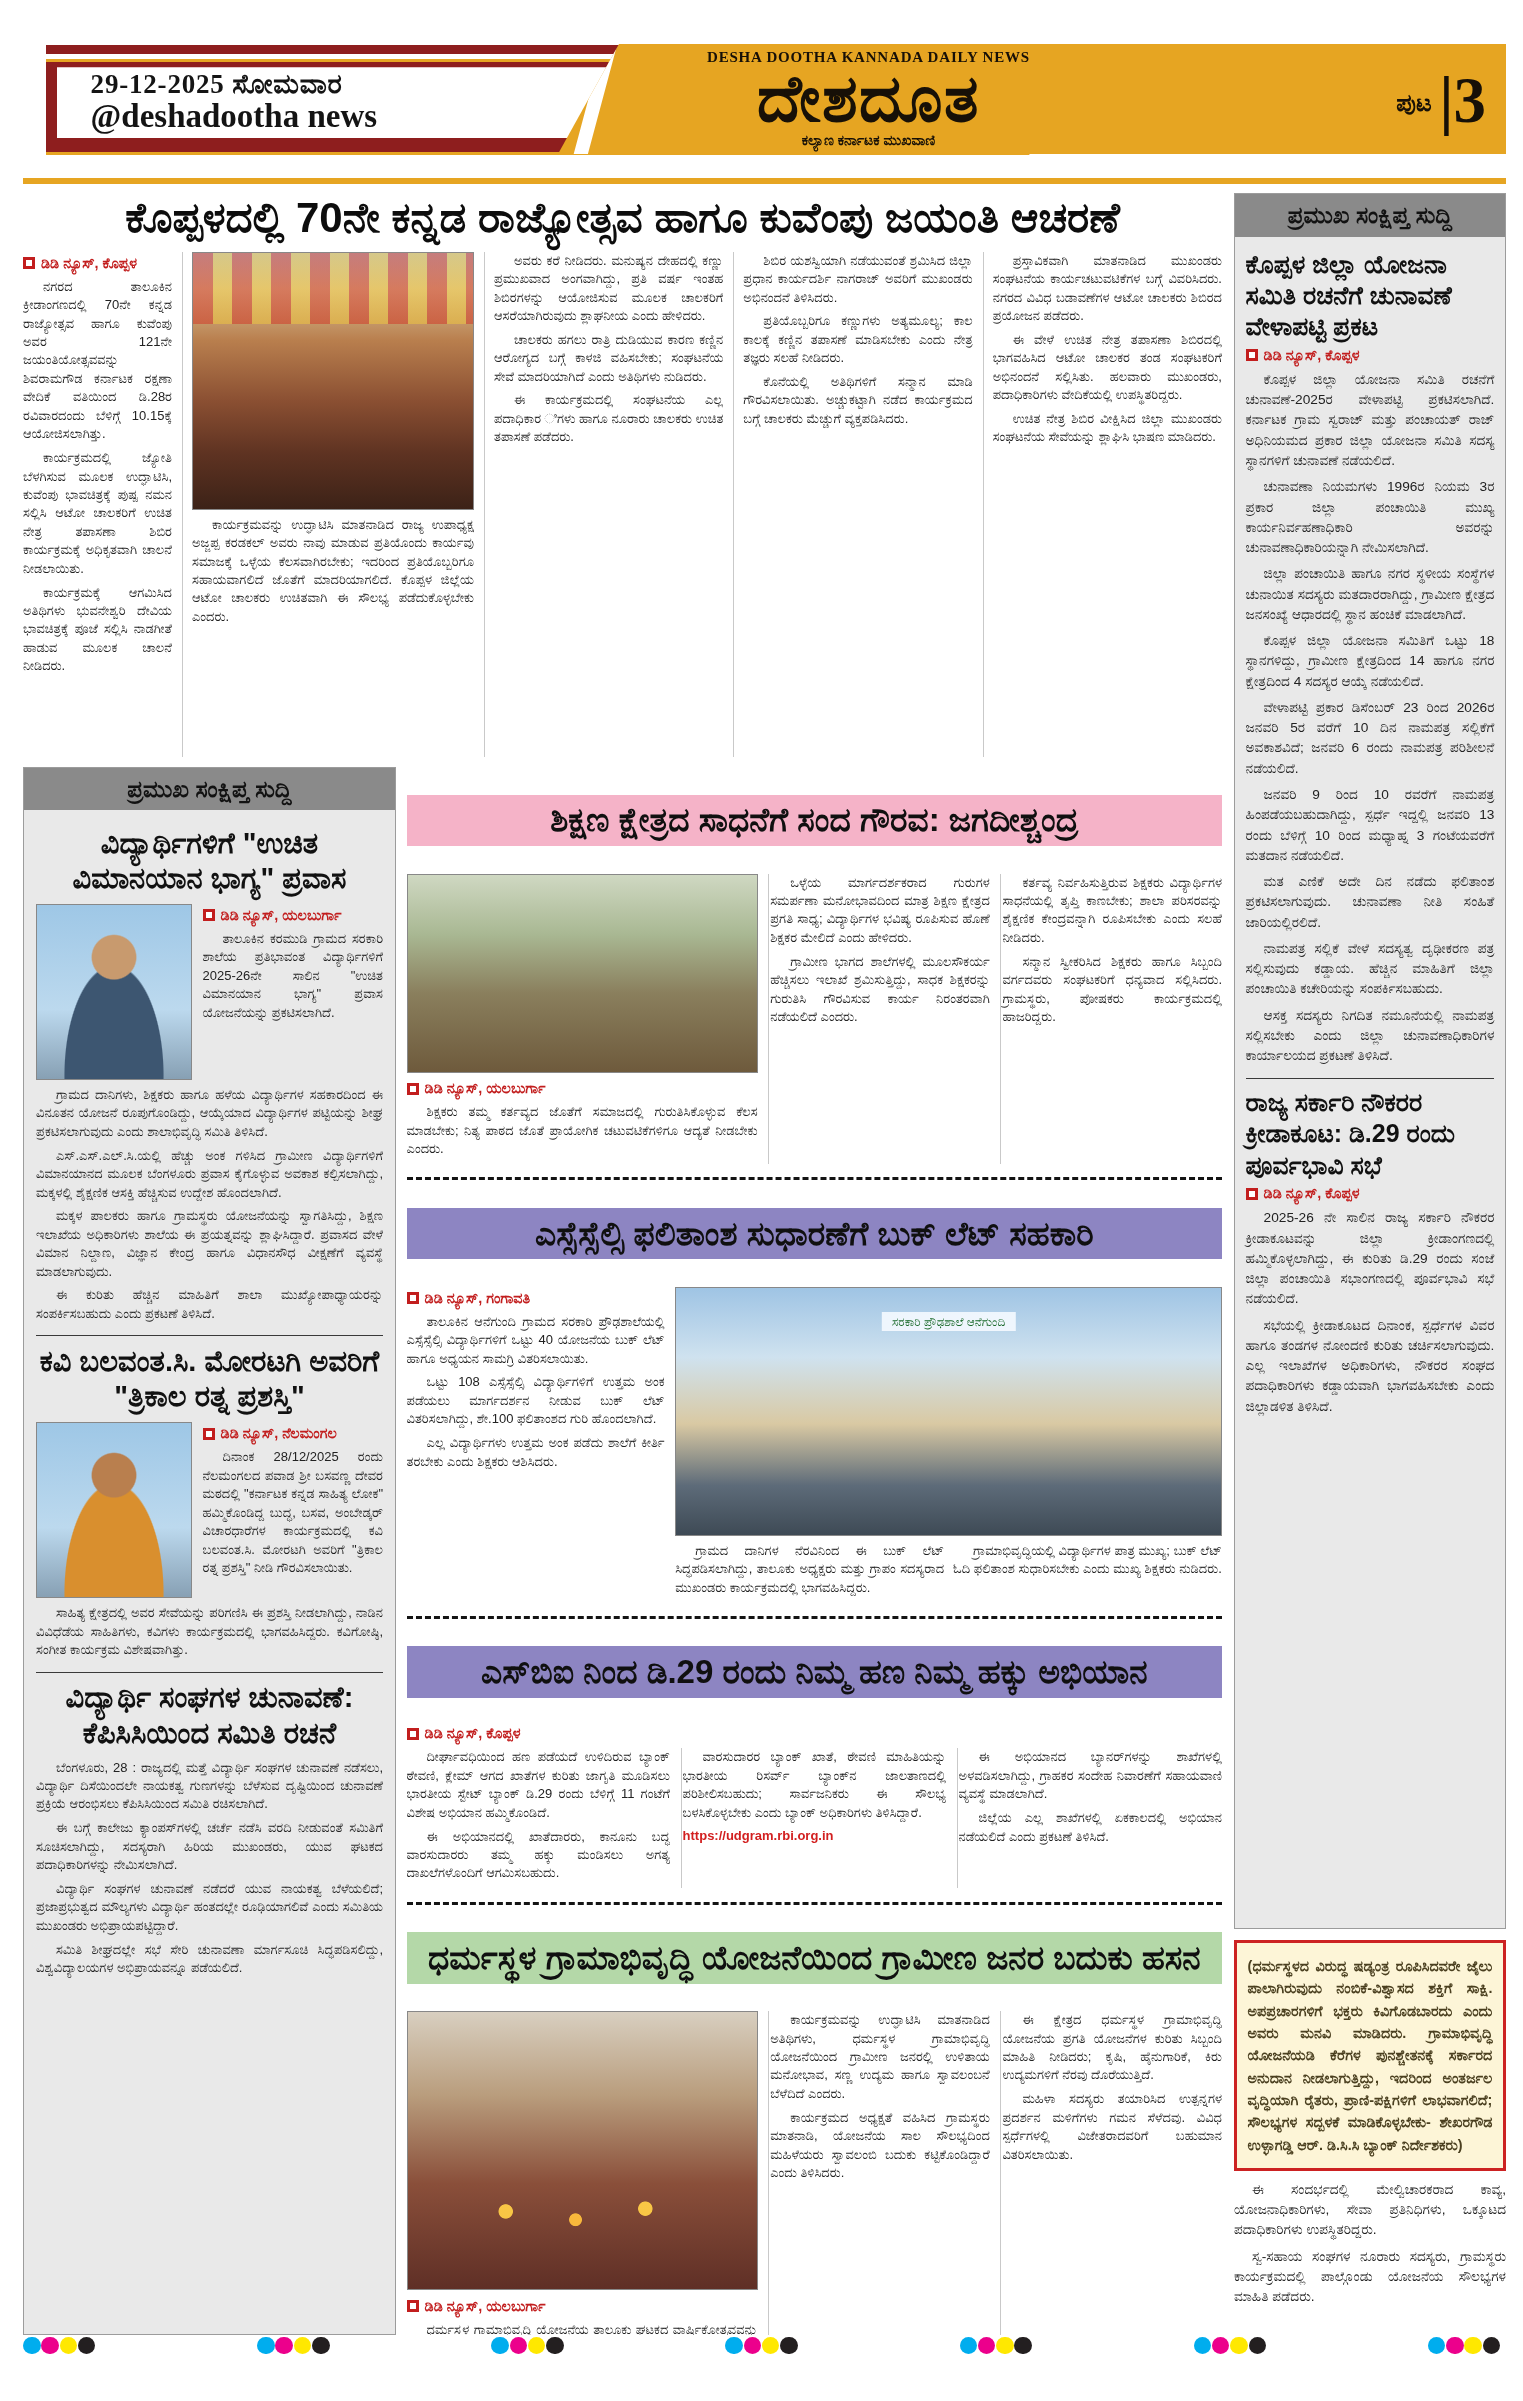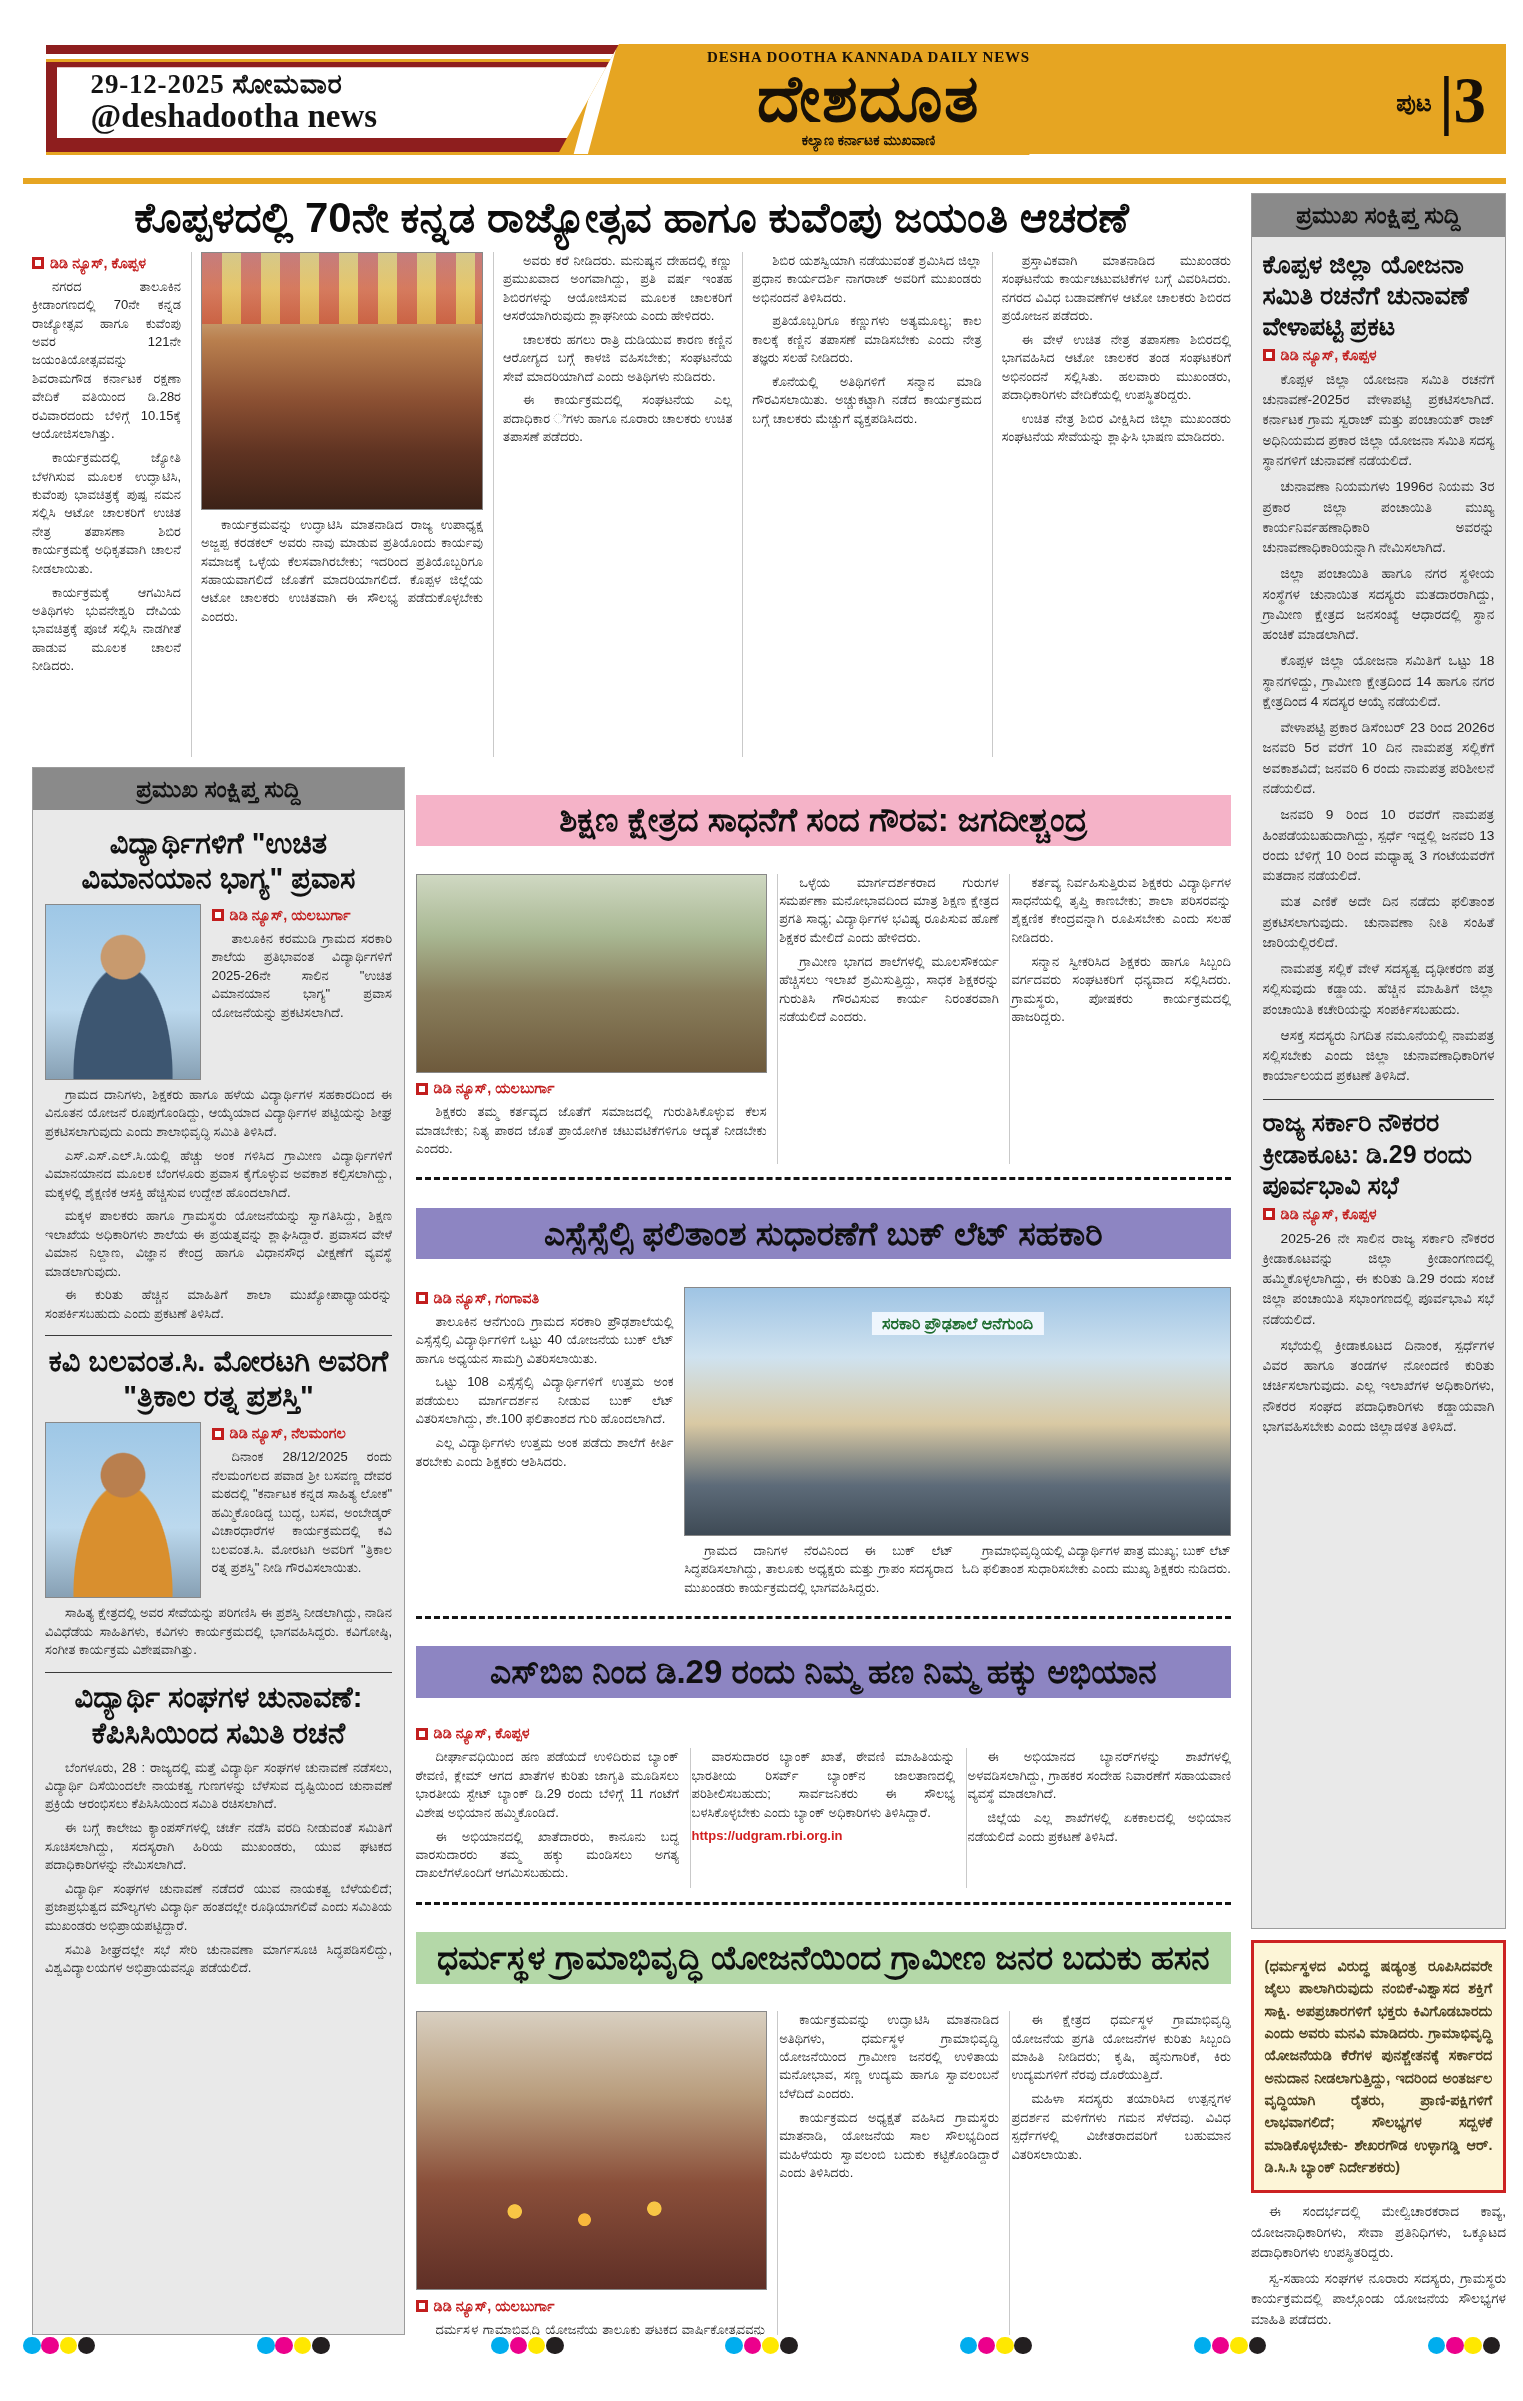--- a/index.html
+++ b/index.html
@@ -28,21 +28,21 @@
   .hdr-center{position:absolute;left:83px;top:4.6px;width:455px;text-align:center;color:#171007;}
   .paper-en{font-family:"Liberation Serif",serif;font-weight:bold;font-size:15px;letter-spacing:0.8px;}
   .masthead{font-weight:800;font-size:65px;line-height:1.0;letter-spacing:1.5px;}
   .tagline{font-weight:bold;font-size:14px;margin-top:1.5px;}
   .page-num{position:absolute;right:20px;bottom:26px;display:flex;align-items:flex-end;gap:7.6px;color:#171007;}
   .pn-label{font-weight:bold;font-size:24px;padding-bottom:10.6px;}
   .pn-value{font-weight:800;font-size:65px;line-height:.85;font-family:"Liberation Serif",serif;}
   .gold-rule{height:6.8px;background:var(--gold,#e6a522);margin:4.6px 18px 9px 23px;}
 
   
-  .content{display:flex;gap:20px;margin:0 18px 0 32px;}
+  .content{display:flex;gap:12px;margin:0 18px 0 23px;}
   .main-left{width:1199px;flex:none;}
   .right-col{flex:1;display:flex;flex-direction:column;}
 
   
   .lead-headline{font-size:42px;font-weight:800;text-align:center;margin:1.5px 0 10.6px;color:#0d0d0d;line-height:1.1;}
   .lead-body{display:flex;gap:10px;height:505px;overflow:hidden;}
   .lcol{overflow:hidden;}
   .lcol + .lcol{border-left:0.8px solid #c9c9c9;padding-left:9px;}
   .lcol-first{width:149px;flex:none;}
   .lcol-photo{width:282px;flex:none;}
@@ -64,21 +64,21 @@
                 radial-gradient(ellipse at 50% 98%,#3d5671 0 45%,rgba(0,0,0,0) 46%),
                 linear-gradient(180deg,#9ec7e6 0%,#bcd9ee 60%,#87a0b4 100%);}
   .photo-portrait.orange{background:radial-gradient(circle at 50% 30%,#b97f4e 0 15%,rgba(0,0,0,0) 16%),
                 radial-gradient(ellipse at 50% 98%,#d98f2e 0 45%,rgba(0,0,0,0) 46%),
                 linear-gradient(180deg,#9ec7e6 0%,#bcd9ee 60%,#87a0b4 100%);}
   .photo-edu{height:199px;
      background:linear-gradient(180deg,#cfd8c2 0%,#a9b893 30%,#8a7f5d 60%,#6e5a3c 100%);}
   .photo-sslc{height:249px;
      background:linear-gradient(180deg,#9fc4e4 0%,#cfe2ef 28%,#d9c9a3 55%,#5d6b79 80%,#3e4a55 100%);}
   .photo-banner{position:absolute;top:10%;left:50%;transform:translateX(-50%);
-     background:rgba(245,250,255,.9);color:#1c6b2d;font-weight:bold;font-size:16px;
+     background:rgba(245,250,255,.9);color:#1c6b2d;font-weight:normal;font-size:12px;
      padding:2.3px 10.6px;white-space:nowrap;}
   .photo-dharma{height:279px;
      background:radial-gradient(circle at 28% 72%,rgba(255,205,70,.95) 0 6.8px,rgba(0,0,0,0) 7.6px),
                 radial-gradient(circle at 48% 75%,rgba(255,190,60,.95) 0 6px,rgba(0,0,0,0) 6.8px),
                 radial-gradient(circle at 68% 71%,rgba(255,205,70,.95) 0 6.8px,rgba(0,0,0,0) 7.6px),
                 linear-gradient(180deg,#d8cfc0 0%,#b99d7d 30%,#8a4f3a 62%,#5f2f26 100%);}
 
   
   .lower{display:flex;gap:10.6px;margin-top:10.6px;}
   .panel{background:var(--panel_gray,#e9e9e9);border:0.8px solid #9c9c9c;box-sizing:border-box;}

